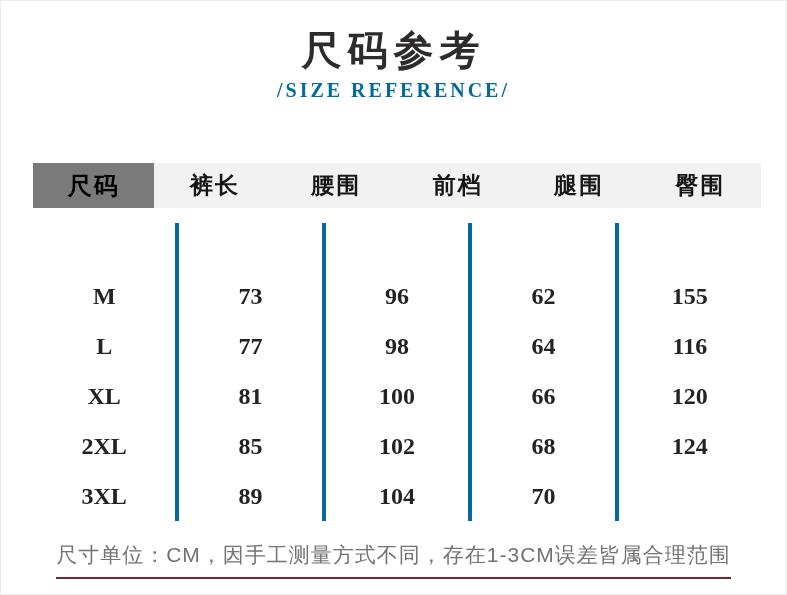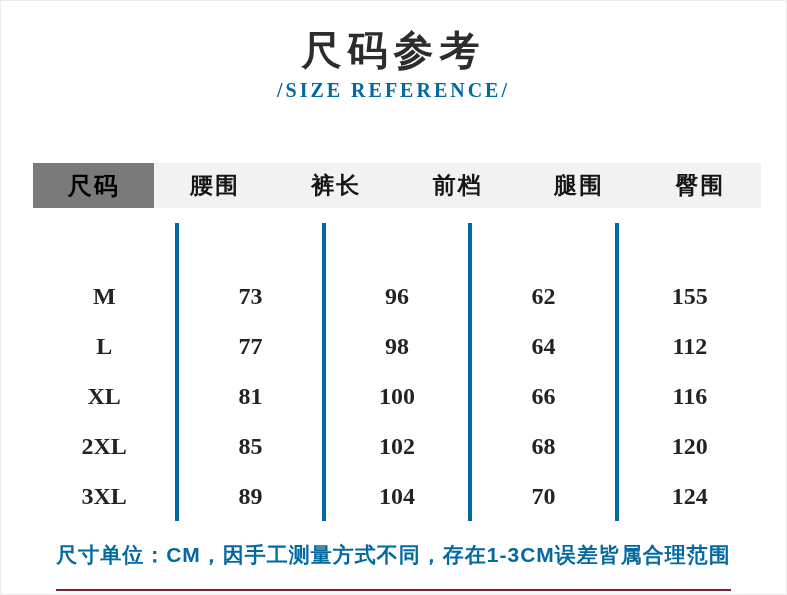--- a/index.html
+++ b/index.html
@@ -82,42 +82,42 @@
     color:#232323;
   }
   
   .footnote{
     position:absolute;top:540px;left:0;width:100%;
     text-align:center;
   }
   .footnote span{
     display:inline-block;
     font-size:21px;
-    font-weight:700;
-    color:#0369a1;
+    font-weight:400;
+    color:#737373;
     letter-spacing:1px;
     border-bottom:2px solid #7d2233;
-    padding-bottom:20px;
+    padding-bottom:8px;
   }
 </style>
 </head>
 <body>
 
 <div class="page">
 
   <div class="title-block">
     <div class="main-title">尺码参考</div>
     <div class="sub-title">/SIZE REFERENCE/</div>
   </div>
 
   <div class="size-header">
     <div class="corner-cell">尺码</div>
     <div class="head-band">
+      <div class="head-cell">裤长</div>
       <div class="head-cell">腰围</div>
-      <div class="head-cell">裤长</div>
       <div class="head-cell">前档</div>
       <div class="head-cell">腿围</div>
       <div class="head-cell">臀围</div>
     </div>
   </div>
 
   <div class="table-body">
 
     <div class="col">
       <div class="cell">M</div>
@@ -147,21 +147,20 @@
     <div class="col">
       <div class="cell">62</div>
       <div class="cell">64</div>
       <div class="cell">66</div>
       <div class="cell">68</div>
       <div class="cell">70</div>
     </div>
 
     <div class="col">
       <div class="cell">155</div>
-      <div class="cell">112</div>
       <div class="cell">116</div>
       <div class="cell">120</div>
       <div class="cell">124</div>
     </div>
 
   </div>
 
   <div class="footnote">
     <span>尺寸单位：CM，因手工测量方式不同，存在1-3CM误差皆属合理范围</span>
   </div>

